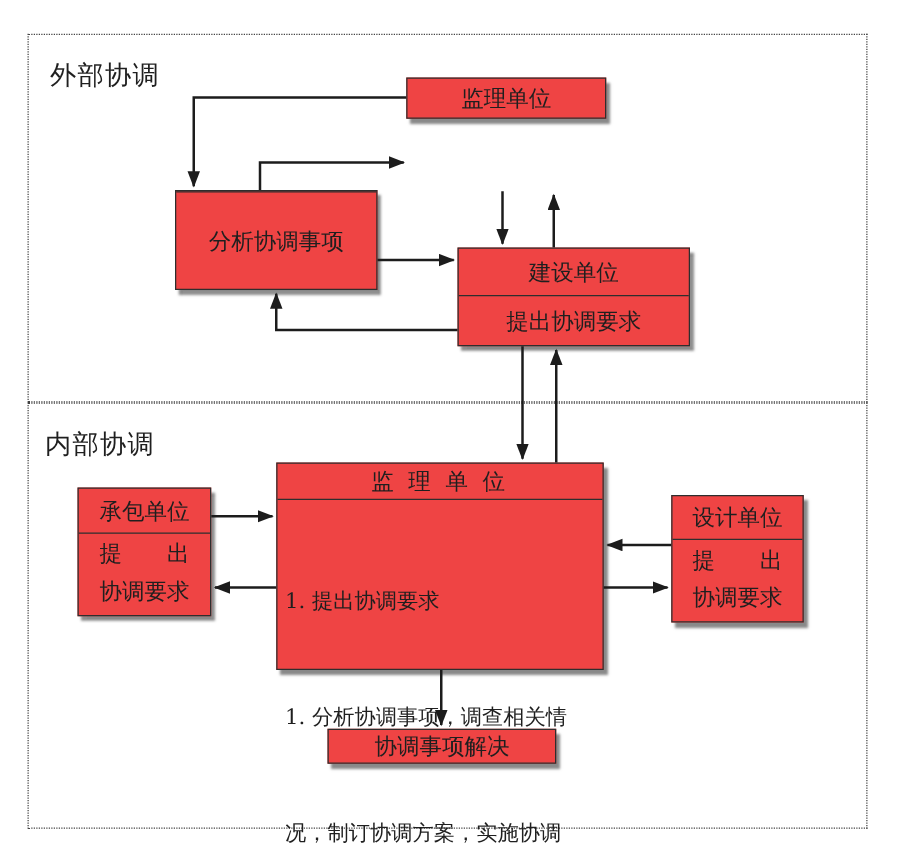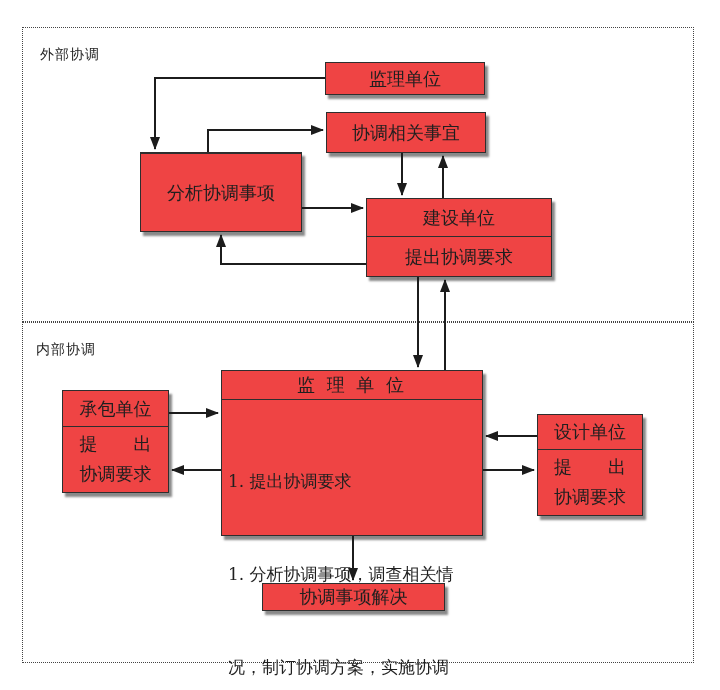--- a/index.html
+++ b/index.html
@@ -5,21 +5,21 @@
   html,body { margin:0; padding:0; background:#ffffff; }
   #canvas {
     position:relative; width:720px; height:690px; background:#ffffff;
     font-family:"DejaVu Serif","Liberation Serif",serif;
     color:#1f1f1f; overflow:hidden;
   }
   .section {
     position:absolute; border:1px dotted #444; box-sizing:border-box; background:transparent;
   }
   .section-label {
-    position:absolute; font-size:14px; letter-spacing:1px; color:#1f1f1f; white-space:nowrap;
+    position:absolute; font-size:21px; letter-spacing:1px; color:#1f1f1f; white-space:nowrap;
   }
   .box {
     position:absolute; box-sizing:border-box;
     border:1.5px solid #2e2e2e; background:#ef4444;
     box-shadow:3px 4px 2px rgba(40,40,40,0.55);
     display:flex; flex-direction:column;
     font-size:18px; white-space:pre-wrap;
   }
   .cell {
     flex:1; display:flex; align-items:center; justify-content:center;
@@ -46,23 +46,20 @@
   <div class="section" style="left:22px; top:27px; width:672px; height:295px;"></div>
   <div class="section" style="left:22px; top:322px; width:672px; height:341px;"></div>
 
   <div class="section-label" style="left:40px; top:46px;">外部协调</div>
   <div class="section-label" style="left:36px; top:341px;">内部协调</div>
 
   <div class="box" style="left:325px; top:62px; width:160px; height:33px;">
     <div class="cell">监理单位</div>
   </div>
 
-  <div class="box" style="left:326px; top:112px; width:160px; height:41px;">
-    <div class="cell">协调相关事宜</div>
-  </div>
 
   <div class="box" style="left:140px; top:152px; width:162px; height:80px;">
     <div class="cell divided">分析协调事项</div>
   </div>
 
   <div class="box" style="left:366px; top:198px; width:186px; height:79px;">
     <div class="cell fixed" style="height:37px;">建设单位</div>
     <div class="cell divided">提出协调要求</div>
   </div>
 
@@ -77,21 +74,21 @@
   <div class="box" style="left:221px; top:370px; width:262px; height:166px;">
     <div class="cell fixed title-spaced" style="height:28px;">监 理 单 位</div>
     <div class="body-list" style="border-top:1.5px solid #2e2e2e;">
       <div>1. 提出协调要求</div>
       <div>1. 分析协调事项，调查相关情</div>
       <div>况，制订协调方案，实施协调</div>
       
     </div>
   </div>
 
-  <div class="box" style="left:537px; top:414px; width:106px; height:102px;">
+  <div class="box" style="left:537px; top:396px; width:106px; height:102px;">
     <div class="cell fixed" style="height:34px;">设计单位</div>
     <div class="cell divided stack">
       <div>提　　出</div>
       <div>协调要求</div>
     </div>
   </div>
 
   <div class="box" style="left:262px; top:583px; width:183px; height:28px;">
     <div class="cell">协调事项解决</div>
   </div>

